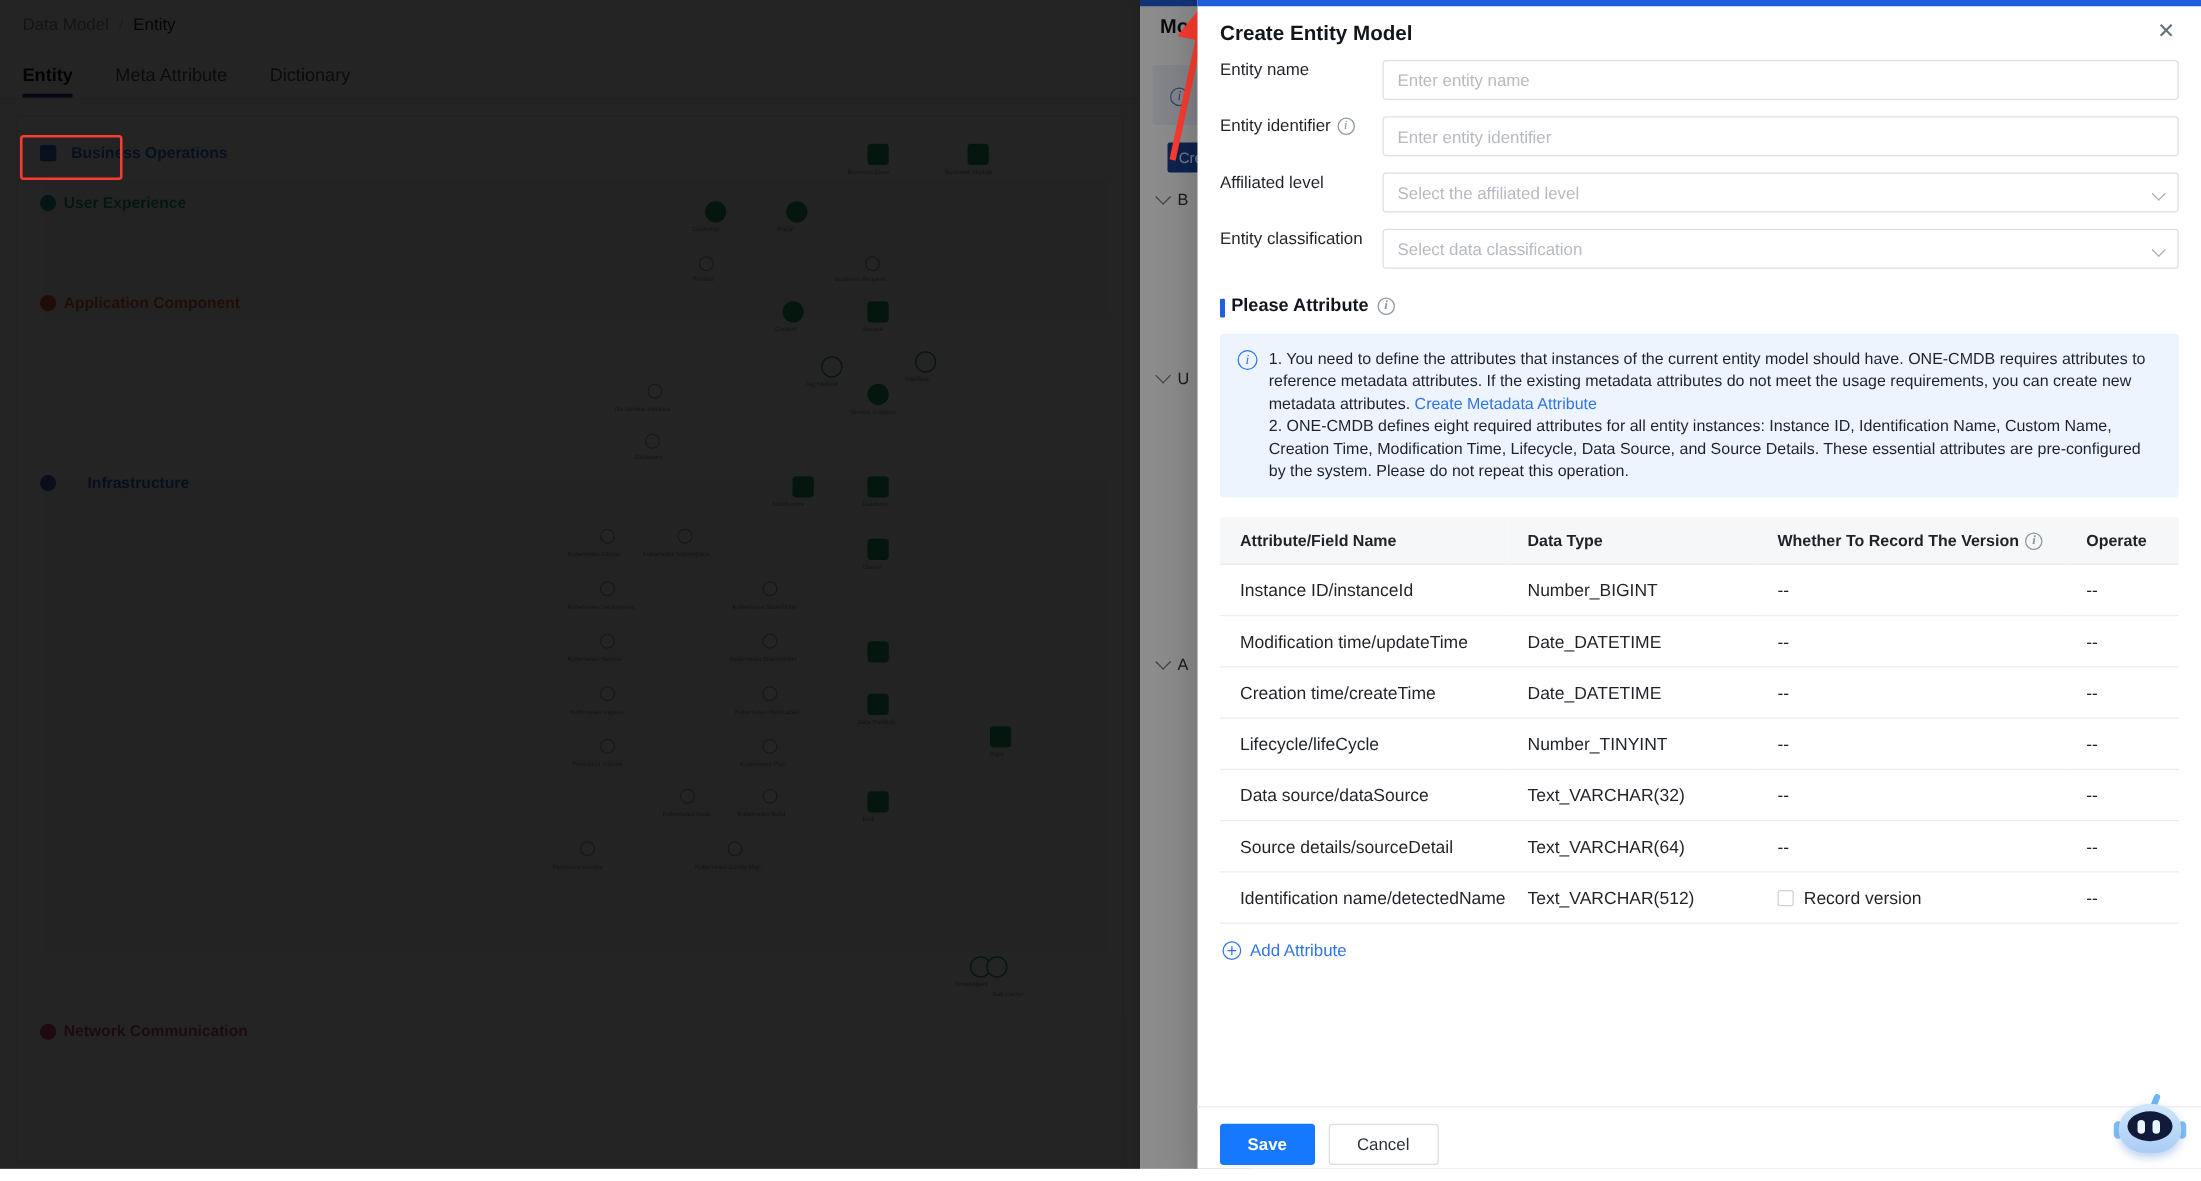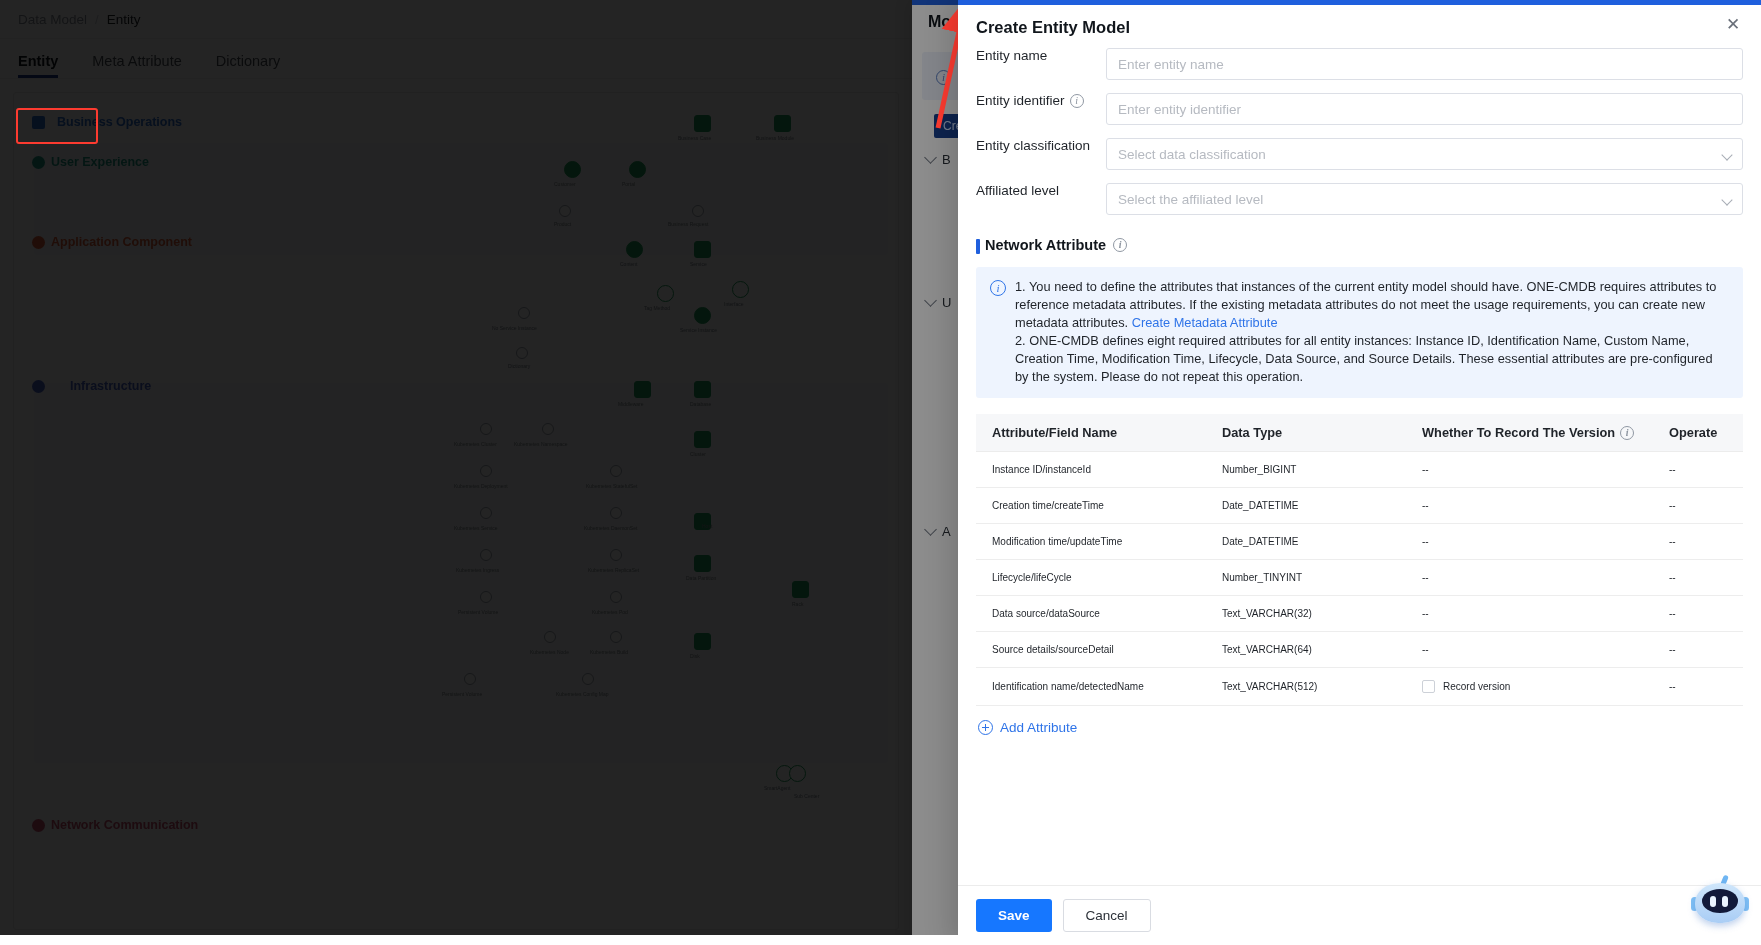--- a/index.html
+++ b/index.html
@@ -155,21 +155,21 @@
   }
   .notice-txt { font-size:12.8px; line-height:18px; color:#1f2329; }
   .notice-link { color:#2f74e8; cursor:pointer; }
 
   table.attrs { width:100%; border-collapse:collapse; table-layout:fixed; }
   table.attrs th {
     background:#f6f7f9; text-align:left; font-size:12.8px; font-weight:700; color:#1f2329;
     padding:11px 0 11px 16px; border-bottom:1px solid #ececec;
   }
   table.attrs td {
-    font-size:10px; color:#1f2329; padding:12px 0 12px 16px;
+    font-size:14px; color:#1f2329; padding:12px 0 12px 16px;
     border-bottom:1px solid #ededed;
   }
   .c1 { width:230px; } .c2 { width:200px; } .c3 { width:auto; } .c4 { width:90px; }
   .th-inner { display:flex; align-items:center; gap:5px; }
   .chk {
     width:13px; height:13px; border:1px solid #cdd1d8; border-radius:2px;
     display:inline-block; vertical-align:-2px; margin-right:8px; background:#fff;
   }
   .cell-rec { display:flex; align-items:center; }
 
@@ -395,37 +395,37 @@
 
       <div class="frow">
         <div class="flabel">
           <span>Entity identifier</span>
           <span class="i-circ">i</span>
         </div>
         <div class="finput">Enter entity identifier</div>
       </div>
 
       <div class="frow">
+        <div class="flabel">Affiliated level</div>
+        <div class="finput select">
+          <span>Select the affiliated level</span>
+          <span class="sel-chev"></span>
+        </div>
+      </div>
+
+      <div class="frow">
         <div class="flabel">Entity classification</div>
         <div class="finput select">
           <span>Select data classification</span>
           <span class="sel-chev"></span>
         </div>
       </div>
 
-      <div class="frow">
-        <div class="flabel">Affiliated level</div>
-        <div class="finput select">
-          <span>Select the affiliated level</span>
-          <span class="sel-chev"></span>
-        </div>
-      </div>
-
       <div class="sect-title" style="margin-top:22px;">
-        <span>Network Attribute</span>
+        <span>Please Attribute</span>
         <span class="i-circ">i</span>
       </div>
 
       <div class="notice">
         <div class="notice-ico">i</div>
         <div class="notice-txt">
           <span>1. You need to define the attributes that instances of the current entity model should have. ONE-CMDB requires attributes to reference metadata attributes. If the existing metadata attributes do not meet the usage requirements, you can create new metadata attributes.</span>
           <span class="notice-link">Create Metadata Attribute</span>
           <br>
           <span>2. ONE-CMDB defines eight required attributes for all entity instances: Instance ID, Identification Name, Custom Name, Creation Time, Modification Time, Lifecycle, Data Source, and Source Details. These essential attributes are pre-configured by the system. Please do not repeat this operation.</span>
@@ -447,27 +447,27 @@
           </tr>
         </thead>
         <tbody>
           <tr>
             <td>Instance ID/instanceId</td>
             <td>Number_BIGINT</td>
             <td>--</td>
             <td>--</td>
           </tr>
           <tr>
+            <td>Modification time/updateTime</td>
+            <td>Date_DATETIME</td>
+            <td>--</td>
+            <td>--</td>
+          </tr>
+          <tr>
             <td>Creation time/createTime</td>
-            <td>Date_DATETIME</td>
-            <td>--</td>
-            <td>--</td>
-          </tr>
-          <tr>
-            <td>Modification time/updateTime</td>
             <td>Date_DATETIME</td>
             <td>--</td>
             <td>--</td>
           </tr>
           <tr>
             <td>Lifecycle/lifeCycle</td>
             <td>Number_TINYINT</td>
             <td>--</td>
             <td>--</td>
           </tr>

